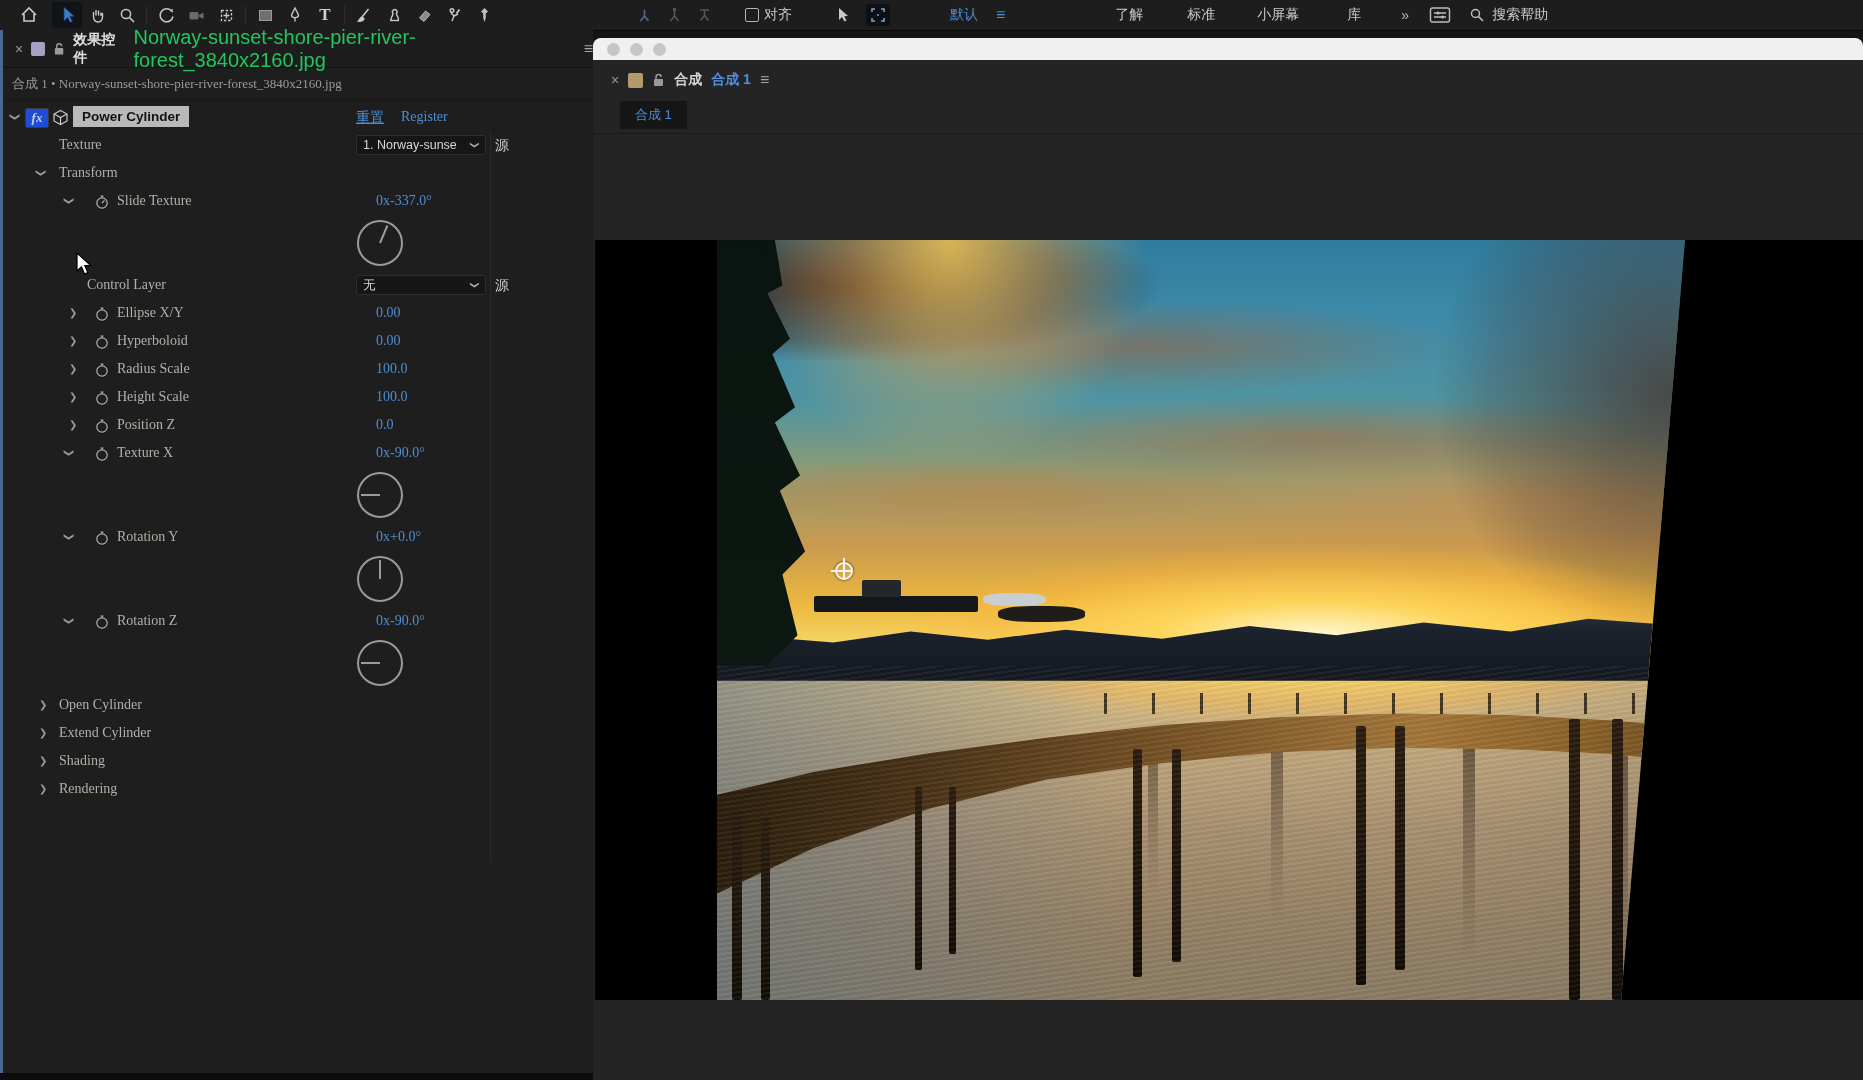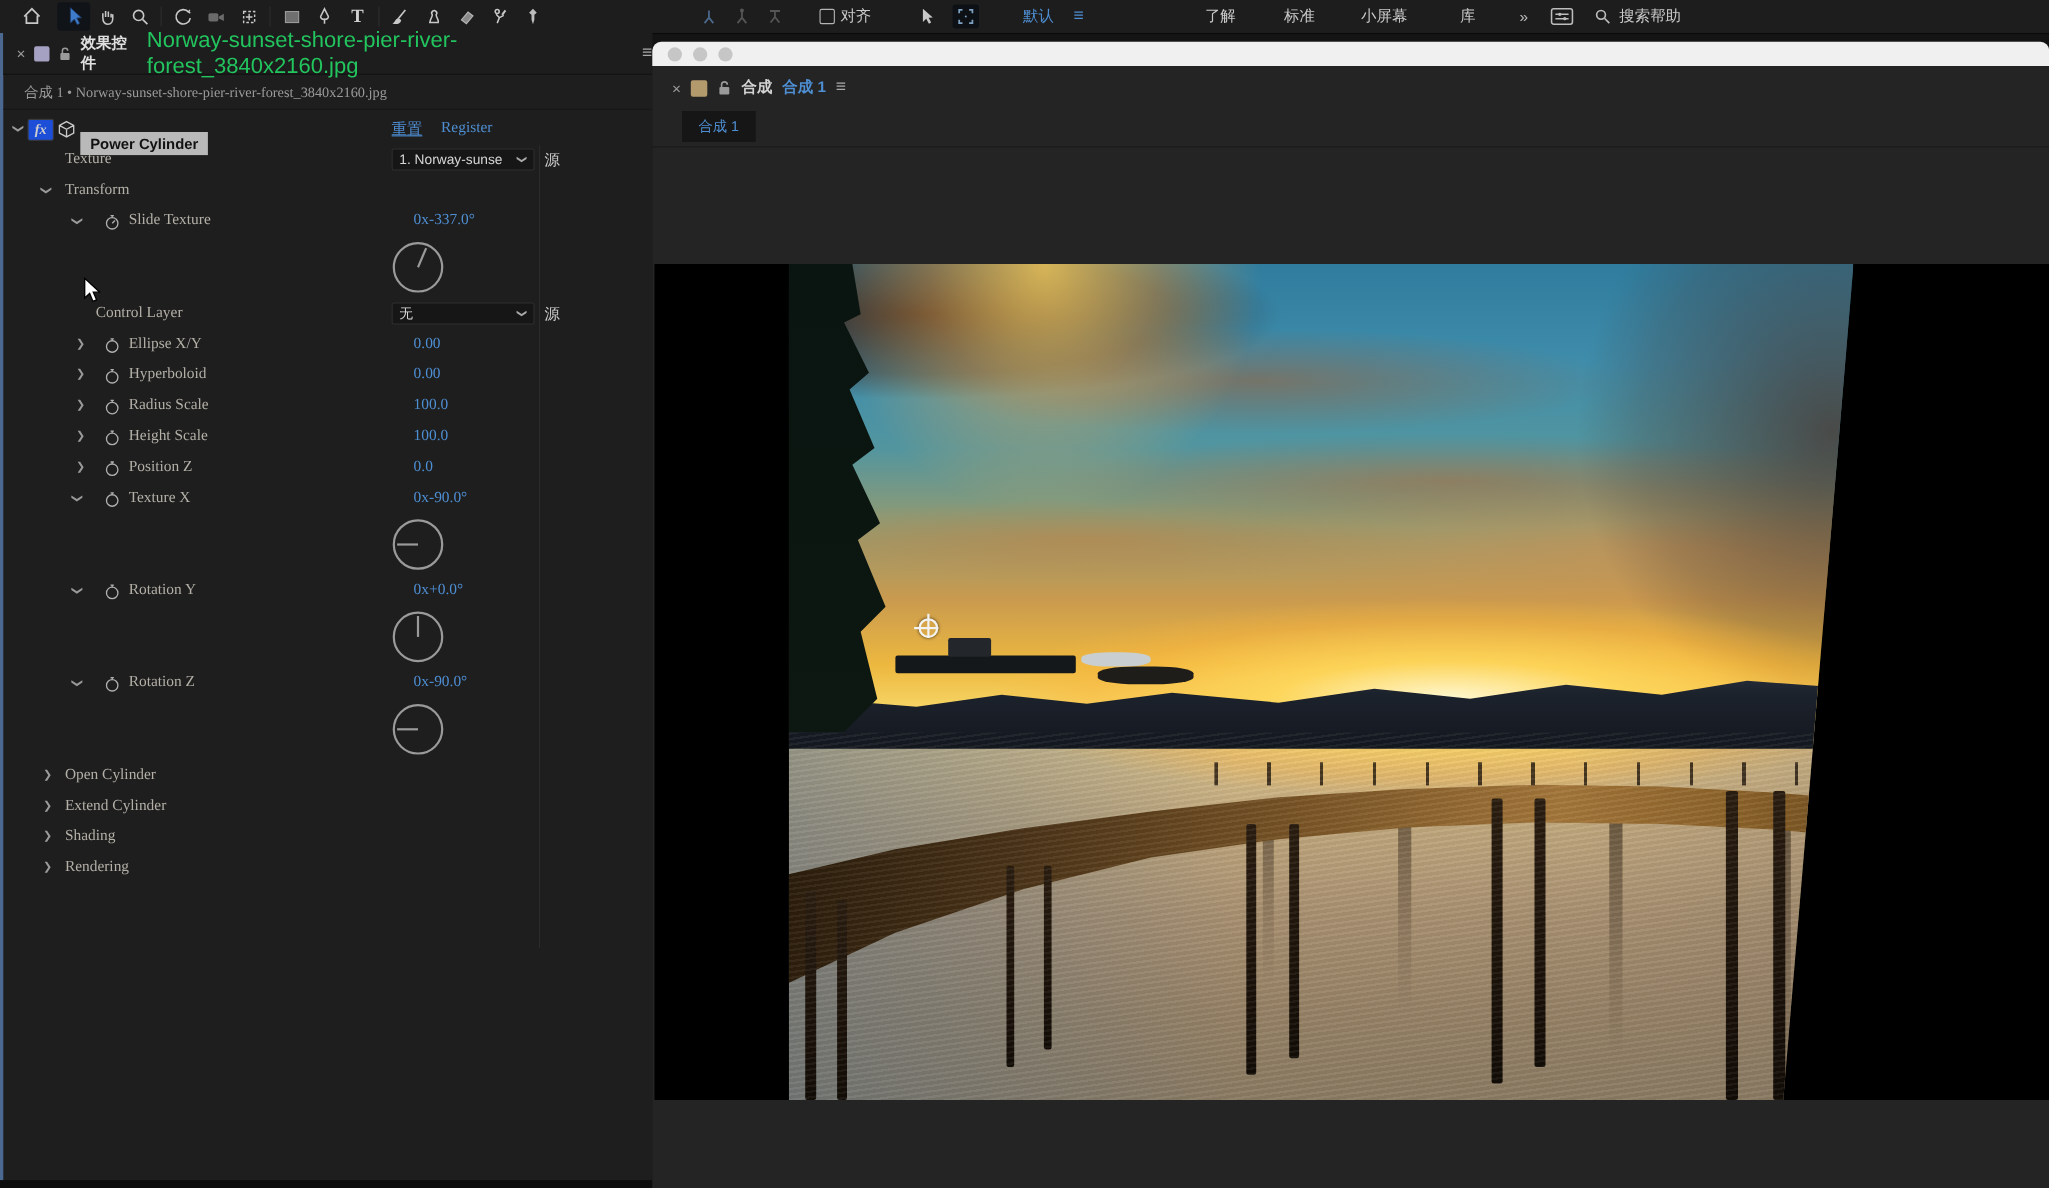--- a/index.html
+++ b/index.html
@@ -23,21 +23,21 @@
   
   #fx-panel{left:0;top:30px;width:593px;height:1043px;background:#1e1e1e;}
   #fx-focus-border{left:0;top:0;width:3px;height:100%;background:#4a6890;}
   #fx-tabbar{left:3px;top:0;width:590px;height:38px;background:#1d1d1d;border-bottom:1px solid #121212;
              display:flex;align-items:center;gap:8px;padding-left:12px;box-sizing:border-box;}
   .close-x{color:#9a9a9a;font-size:14px;line-height:1;}
   .swatch{width:14px;height:14px;border-radius:2px;flex:none;}
   #fx-tab-title{color:#e0e0e0;font-size:14px;font-weight:bold;}
   #fx-tab-file{color:#22c55e;font-size:20px;}
   .hamb{color:#a8a8a8;font-size:16px;line-height:1;}
-  #fx-breadcrumb{left:3px;top:38px;width:590px;height:32px;display:flex;align-items:center;padding-left:19px;
+  #fx-breadcrumb{left:3px;top:38px;width:590px;height:32px;display:flex;align-items:center;padding-left:9px;
                  box-sizing:border-box;color:#9b9b9b;font-size:13px;font-family:"Liberation Serif",serif;
                  border-bottom:1px solid #171717;}
   #fx-content{left:3px;top:70px;width:590px;padding-top:4px;}
   .row{position:relative;height:28px;}
   .dialblock{position:relative;height:56px;}
   .chev{position:absolute;top:8px;color:#9a9a9a;font-size:10px;line-height:1;}
   .chev.open{transform:rotate(90deg);}
   .rlabel{position:absolute;top:5px;color:#b4b0a8;font-size:14px;font-family:"Liberation Serif",serif;white-space:nowrap;}
   .rvalue{position:absolute;left:373px;top:5px;color:#4e8ed2;font-size:14px;font-family:"Liberation Serif",serif;white-space:nowrap;}
   .sw{position:absolute;top:6px;}
@@ -46,21 +46,21 @@
   .dd .ddtext{color:#d6d6d6;font-size:12.5px;white-space:nowrap;overflow:hidden;}
   .dd .ddchev{color:#aaa;font-size:9px;transform:rotate(90deg);}
   .src{position:absolute;left:492px;top:5px;color:#cfcfcf;font-size:14px;}
   .dial{position:absolute;left:354px;top:4px;width:46px;height:46px;border:2px solid #9a9a9a;border-radius:50%;box-sizing:border-box;}
   .dial-needle{position:absolute;left:50%;top:2px;width:2px;height:19px;margin-left:-1px;background:#9a9a9a;
                transform-origin:50% 100%;}
   #fx-header{position:relative;height:28px;}
   #fx-badge{position:absolute;left:22px;top:4px;width:22px;height:18px;background:#1d4ed8;border:1px solid #3a3a3a;
             border-radius:2px;color:#cfcfcf;font-family:"Liberation Serif",serif;font-style:italic;font-weight:bold;
             font-size:13px;display:flex;align-items:center;justify-content:center;}
-  #fx-name{position:absolute;left:70px;top:16px;background:#b9b9b9;color:#121212;font-size:13.5px;font-weight:bold;
+  #fx-name{position:absolute;left:70px;top:2px;background:#b9b9b9;color:#121212;font-size:13.5px;font-weight:bold;
            padding:3px 9px;white-space:nowrap;}
   #fx-reset{position:absolute;left:353px;top:5px;color:#4e8ed2;font-size:14px;text-decoration:underline;}
   #fx-register{position:absolute;left:398px;top:5px;color:#4e8ed2;font-size:14px;font-family:"Liberation Serif",serif;}
   #col-divider{left:490px;top:102px;width:1px;height:730px;background:#2b2b2b;}
   .pxy-btn{position:absolute;left:352px;top:3px;width:34px;height:20px;border:1px solid #8a8a8a;border-radius:2px;
            display:flex;align-items:center;justify-content:center;}
   #fx-bottom-strip{left:0;top:1073px;width:593px;height:7px;background:#0d0d0d;}
 
   
   #comp-window{left:593px;top:38px;width:1270px;height:1042px;background:#242424;border-radius:8px 8px 0 0;}
@@ -243,21 +243,21 @@
           <path d="M4 1 L4 13 L7 10 L9.5 14.5 L11.5 13.5 L9.2 9.2 L13 9 Z" fill="#c8c8c8"></path>
         </svg>
     </div>
     <div id="roi-btn" style="margin-left:8px">
       <svg width="16" height="16" viewBox="0 0 16 16" fill="none" stroke="#7ea1c4" stroke-width="1.6">
           <path d="M2 5 V2 H5 M11 2 H14 V5 M14 11 V14 H11 M5 14 H2 V11"></path>
           <circle cx="8" cy="8" r="0.9" fill="#7ea1c4" stroke="none"></circle>
         </svg>
     </div>
 
-    <span class="tb-text tb-blue" style="margin-left:40px">默认</span>
+    <span class="tb-text tb-blue" style="margin-left:60px">默认</span>
     <span class="tb-text tb-blue" style="margin-left:18px;font-size:16px">≡</span>
     <span class="tb-text" style="margin-left:110px">了解</span>
     <span class="tb-text" style="margin-left:44px">标准</span>
     <span class="tb-text" style="margin-left:42px">小屏幕</span>
     <span class="tb-text" style="margin-left:48px">库</span>
     <span class="tb-text" style="margin-left:40px;color:#bbb">»</span>
 
     <div class="tool" style="margin-left:16px">
       <svg width="22" height="18" viewBox="0 0 22 18" fill="none" stroke="#bdbdbd" stroke-width="1.4">
           <rect x="1.5" y="2" width="19" height="14" rx="2"></rect>

